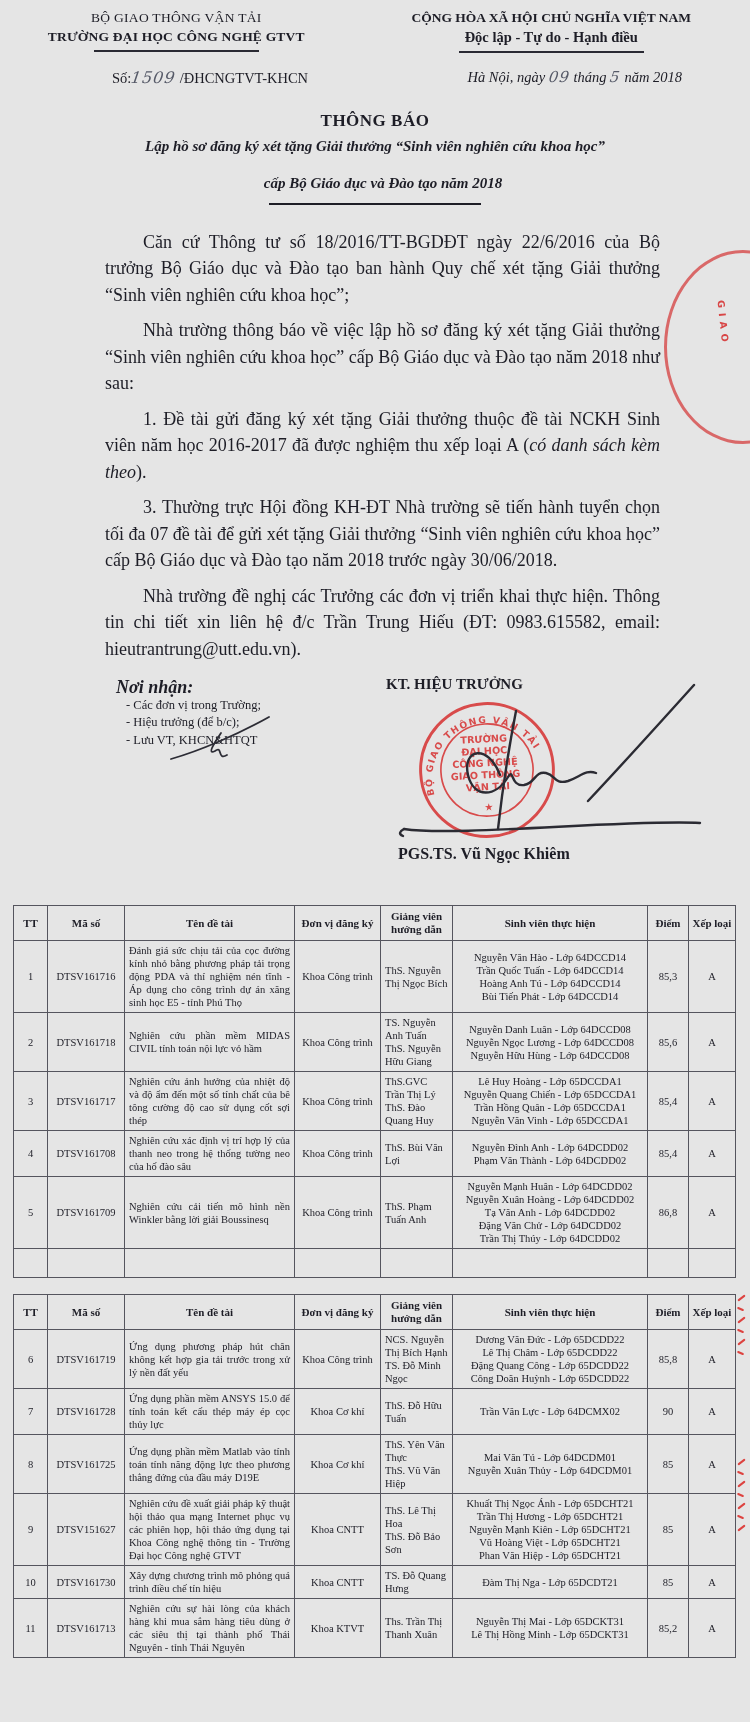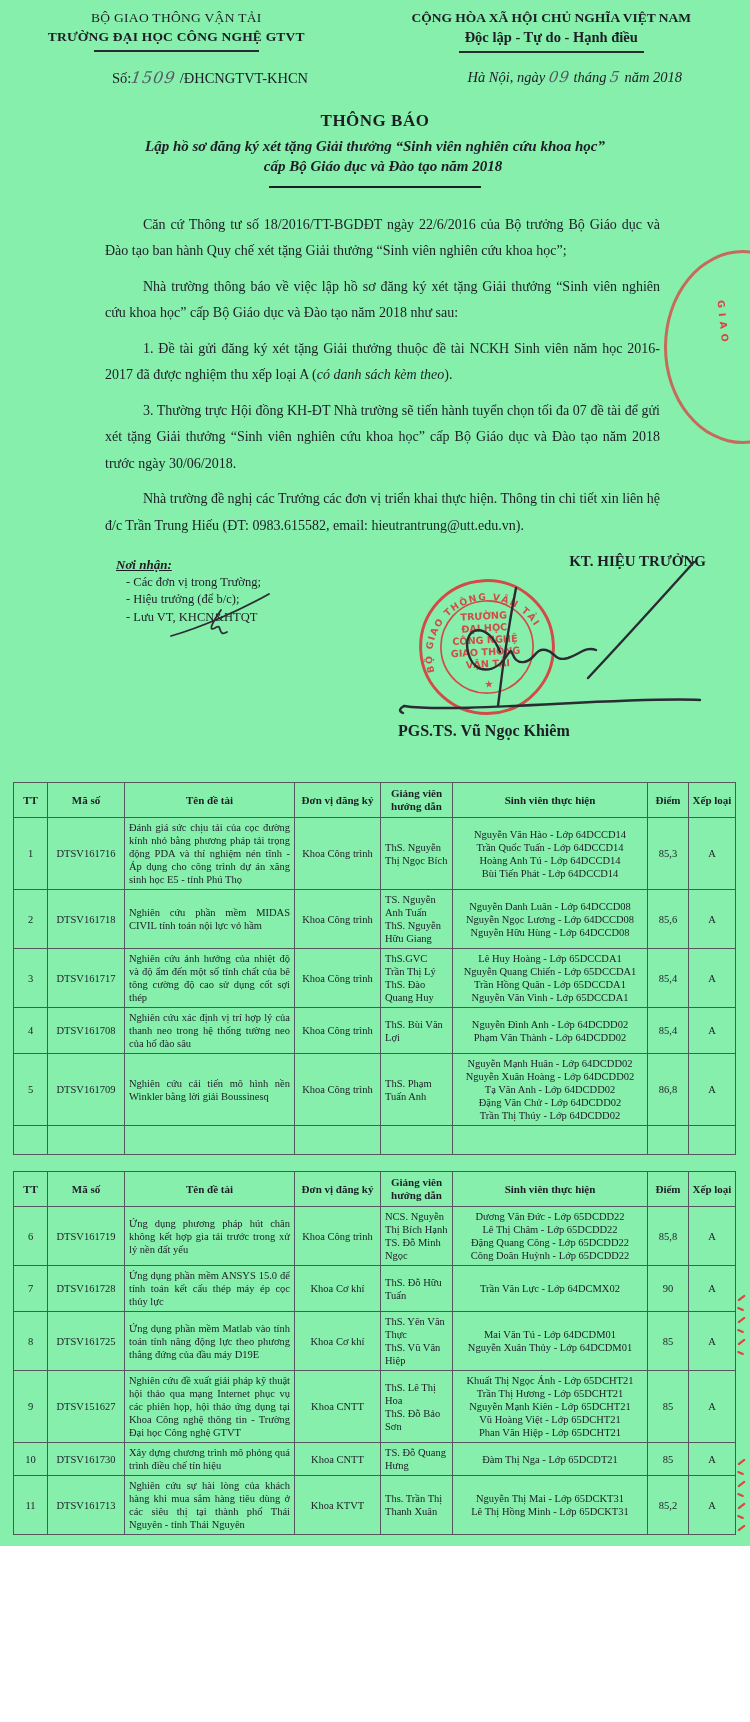--- a/index.html
+++ b/index.html
@@ -1,18 +1,18 @@
 <!DOCTYPE html>
 <html><head>
 <meta charset="utf-8">
 <style>
   html,body { margin:0; padding:0; background:#ffffff; }
   .page {
-    position:relative; width:750px; height:1546px; overflow:hidden;
-    background:#86efac; font-family:"Liberation Serif", serif; color:#1d1d26;
+    position:relative; width:750px; height:1722px; overflow:hidden;
+    background:#e5e5e5; font-family:"Liberation Serif", serif; color:#1d1d26;
   }
   
   .hdr { display:flex; padding-top:10px; }
   .hdr-left  { width:47%; text-align:center; }
   .hdr-right { width:53%; text-align:center; }
   .hdr-l1 { font-size:13.5px; letter-spacing:.3px; }
   .hdr-l2 { font-size:13.5px; font-weight:bold; margin-top:3px; letter-spacing:.2px; }
   .hdr-r1 { font-size:13.5px; font-weight:bold; }
   .hdr-r2 { font-size:14.5px; font-weight:bold; margin-top:3px; }
   .hrule { height:1.5px; background:#2a2a33; margin:5px auto 0; }
@@ -23,27 +23,27 @@
   .hand { display:inline-block; font-family:"DejaVu Serif",serif; font-style:italic;
           font-size:16px; color:#565a68; transform:skewX(-8deg); letter-spacing:1px; }
   .doc-date { margin-left:auto; margin-right:68px; font-style:italic; }
   .doc-date .hand { font-size:15px; }
   
   .titleblk { text-align:center; margin-top:24px; }
   .t-main { font-size:17px; font-weight:bold; letter-spacing:.5px; }
   .t-sub  { font-size:15px; font-weight:bold; margin-top:7px;font-style:italic; }
   .t-rule { width:212px; height:2px; background:#1d1d26; margin:11px auto 0; }
   
-  .bodytxt { margin:24px 90px 0 105px; font-size:14px; line-height:26.5px; text-align:justify; }
+  .bodytxt { margin:24px 90px 0 105px; font-size:18px; line-height:26.5px; text-align:justify; }
   .bodytxt p { margin:0 0 9px; text-indent:38px; }
   
   .footer { position:relative; height:224px; margin-top:4px; }
   .recipients { position:absolute; left:116px; top:8px; font-size:12.5px; line-height:17.5px; }
-  .recipients .lbl { font-weight:bold; font-style:italic; font-size:13px;text-decoration:underline; }
-  .signhead { position:absolute; left:386px; top:2px; width:320px; text-align:right;
+  .recipients .lbl { font-weight:bold; font-style:italic; font-size:18px; }
+  .signhead { position:absolute; left:386px; top:2px; width:320px; text-align:left;
               font-weight:bold; font-size:15px; line-height:23px; }
   .stamp-svg { position:absolute; left:416px; top:28px; width:142px; height:142px;
                opacity:.93; transform:rotate(-3deg); }
   .sig-svg { position:absolute; left:396px; top:8px; width:312px; height:172px; }
   .flourish-svg { position:absolute; left:163px; top:40px; width:112px; height:56px; }
   .signer { position:absolute; left:398px; top:174px; width:316px; text-align:left;
             font-weight:bold; font-size:16px; }
   
   .caption { text-align:center; font-weight:bold; font-size:13px; margin-top:16px; letter-spacing:.2px; }
   table.list { border-collapse:collapse; table-layout:fixed; width:722px; margin:10px 0 0 13px; }
@@ -96,21 +96,21 @@
       <span class="hand">09</span>
       <span>tháng</span>
       <span class="hand">5</span>
       <span>năm 2018</span>
     </div>
   </div>
 
   <div class="titleblk">
     <div class="t-main">THÔNG BÁO</div>
     <div class="t-sub">Lập hồ sơ đăng ký xét tặng Giải thưởng “Sinh viên nghiên cứu khoa học”</div>
-    <div class="t-sub" style="margin-top:3px;padding-left:16px;">cấp Bộ Giáo dục và Đào tạo năm 2018</div>
+    <div class="t-sub" style="margin-top:20px;padding-left:16px;">cấp Bộ Giáo dục và Đào tạo năm 2018</div>
     <div class="t-rule"></div>
   </div>
 
   <div class="bodytxt">
     <p><span>Căn cứ Thông tư số 18/2016/TT-BGDĐT ngày 22/6/2016 của Bộ trưởng Bộ Giáo dục và Đào tạo ban hành Quy chế xét tặng Giải thưởng “Sinh viên nghiên cứu khoa học”;</span></p>
     <p><span>Nhà trường thông báo về việc lập hồ sơ đăng ký xét tặng Giải thưởng “Sinh viên nghiên cứu khoa học” cấp Bộ Giáo dục và Đào tạo năm 2018 như sau:</span></p>
     <p><span>1. Đề tài gửi đăng ký xét tặng Giải thưởng thuộc đề tài NCKH Sinh viên năm học 2016-2017 đã được nghiệm thu xếp loại A (</span><i>có danh sách kèm theo</i><span>).</span></p>
     <p><span>3. Thường trực Hội đồng KH-ĐT Nhà trường sẽ tiến hành tuyển chọn tối đa 07 đề tài để gửi xét tặng Giải thưởng “Sinh viên nghiên cứu khoa học” cấp Bộ Giáo dục và Đào tạo năm 2018 trước ngày 30/06/2018.</span></p>
     <p><span>Nhà trường đề nghị các Trưởng các đơn vị triển khai thực hiện. Thông tin chi tiết xin liên hệ đ/c Trần Trung Hiếu (ĐT: 0983.615582, email: hieutrantrung@utt.edu.vn).</span></p>
   </div>

